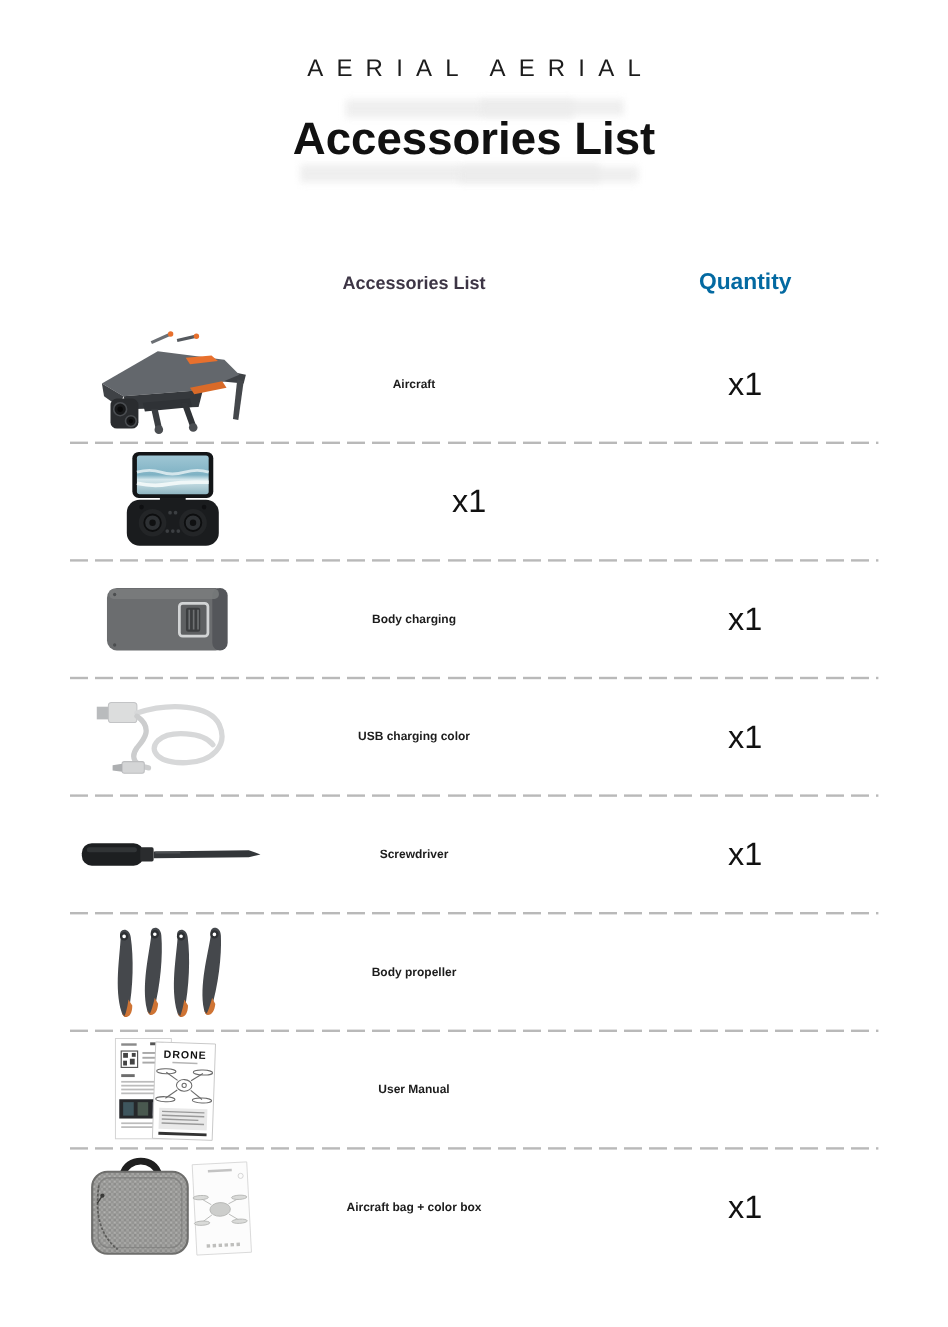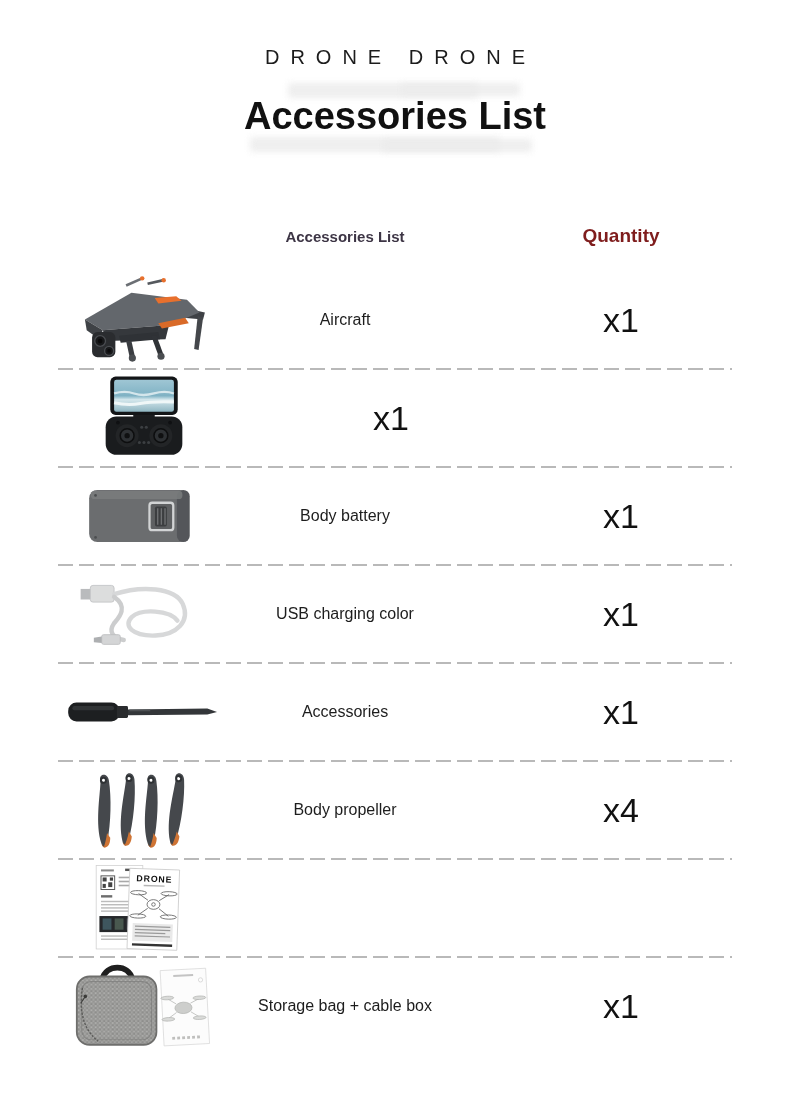--- a/index.html
+++ b/index.html
@@ -22,35 +22,35 @@
   .page-title { position:relative; z-index:1; font-size:38px; font-weight:bold; color:#111; }
 
   .list { width:674px; margin:62px auto 0; }
   .thead { display:flex; align-items:center; height:72px; }
   .trow  { display:flex; align-items:center; height:96px; }
   .col-img   { width:172px; display:flex; justify-content:center; align-items:center; }
   .col-label { width:230px; text-align:center; }
   .col-qty   { width:272px; text-align:center; padding-left:50px; }
 
   .th-accessories { font-size:15px; font-weight:bold; color:#3d3545; }
-  .th-quantity    { font-size:19px; font-weight:bold; color:#7f1d1d; }
-  .item-label     { font-size:16px; font-weight:normal; color:#1d1d1d; }
-  .item-qty       { font-size:34px; font-weight:400; color:#111; }
+  .th-quantity    { font-size:19px; font-weight:bold; color:#0369a1; }
+  .item-label     { font-size:10px; font-weight:bold; color:#1d1d1d; }
+  .item-qty       { font-size:27px; font-weight:400; color:#111; }
 
   .divider {
     height:2px;
     background:repeating-linear-gradient(90deg, #b9b9b9 0 15px, transparent 15px 21px);
   }
   svg { display:block; }
 </style>
 </head>
 <body>
 
 <div class="page-header">
-  <div class="brand">DRONE DRONE</div>
+  <div class="brand">AERIAL AERIAL</div>
   <div class="title-wrap">
     <span class="title-ghost tg1"></span>
     <span class="title-ghost tg2"></span>
     <span class="title-ghost tg3"></span>
     <span class="title-ghost tg4"></span>
     <div class="page-title">Accessories List</div>
   </div>
 </div>
 
 <div class="list">
@@ -134,21 +134,21 @@
         <rect x="10" y="14" width="108" height="57" rx="9" fill="#6b6d6f"></rect>
         <rect x="106" y="14" width="14" height="57" rx="7" fill="#54565a"></rect>
         <rect x="12" y="15" width="100" height="9" rx="4" fill="#7a7c7e" opacity="0.85"></rect>
         <rect x="76" y="28" width="26" height="30" rx="3" fill="#5e6062" stroke="#d2d4d5" stroke-width="2.5"></rect>
         <rect x="82" y="32" width="13" height="22" rx="2" fill="#3c3e40"></rect>
         <path d="M85 34 v18 M89 34 v18 M93 34 v18" stroke="#6f7173" stroke-width="1.5"></path>
         <circle cx="17" cy="20" r="1.5" fill="#4c4e50"></circle>
           <circle cx="17" cy="66" r="1.5" fill="#4c4e50"></circle>
       </svg>
     </div>
-    <div class="col-label item-label">Body battery</div>
+    <div class="col-label item-label">Body charging</div>
     <div class="col-qty item-qty">x1</div>
   </div>
   <div class="divider"></div>
 
   <div class="trow">
     <div class="col-img">
       <svg width="132" height="84" viewBox="0 0 150 95">
         <rect x="3" y="19" width="13" height="12" fill="#b9bbbd"></rect>
         <rect x="14" y="15" width="27" height="19" rx="3" fill="#dcdddd" stroke="#c3c4c6"></rect>
         <path d="M41 25 C72 15 110 17 119 36 C128 56 112 71 88 72 C62 73 51 61 61 51 C72 41 104 43 113 55" fill="none" stroke="#d7d8d9" stroke-width="5" stroke-linecap="round"></path>
@@ -165,21 +165,21 @@
   <div class="trow">
     <div class="col-img">
       <svg width="160" height="40" viewBox="0 0 230 55">
         <rect x="6" y="14" width="74" height="27" rx="12" fill="#1d1f21"></rect>
         <rect x="12" y="19" width="60" height="6" rx="3" fill="#3a3d40" opacity="0.7"></rect>
         <rect x="76" y="19" width="16" height="17" rx="2" fill="#2a2c2e"></rect>
         <polygon points="92,24 206,22.5 220,27.5 206,31 92,32" fill="#333639"></polygon>
         <rect x="94" y="24" width="30" height="2.5" fill="#4d5053"></rect>
       </svg>
     </div>
-    <div class="col-label item-label">Accessories</div>
+    <div class="col-label item-label">Screwdriver</div>
     <div class="col-qty item-qty">x1</div>
   </div>
   <div class="divider"></div>
 
   <div class="trow">
     <div class="col-img">
       <svg width="118" height="88" viewBox="0 0 140 105">
         <defs>
           <g id="blade">
             <path d="M12 10 C9 1 21 -1 22 10 C24 30 22 60 16 84 C15 90 10 90 9 84 C3 60 10 30 12 10 Z" fill="#45484c"></path>
@@ -188,21 +188,20 @@
             <circle cx="15.5" cy="9" r="3" fill="#ffffff" stroke="#2e3134" stroke-width="2.4"></circle>
           </g>
         </defs>
         <use href="#blade" transform="translate(8,8) rotate(-3 15 45)"></use>
         <use href="#blade" transform="translate(36,6) rotate(1 15 45)"></use>
         <use href="#blade" transform="translate(64,8) rotate(-2 15 45)"></use>
         <use href="#blade" transform="translate(94,6) rotate(3 15 45)"></use>
       </svg>
     </div>
     <div class="col-label item-label">Body propeller</div>
-    <div class="col-qty item-qty">x4</div>
   </div>
   <div class="divider"></div>
 
   <div class="trow">
     <div class="col-img">
       <svg width="112" height="90" viewBox="0 0 135 112">
 
         <rect x="8" y="3" width="58" height="104" fill="#ffffff" stroke="#d2d2d2"></rect>
         <rect x="14" y="8" width="16" height="2.5" fill="#8a8a8a"></rect>
         <rect x="44" y="7" width="14" height="3" fill="#555555"></rect>
@@ -244,20 +243,21 @@
           </g>
           <rect x="54" y="76" width="50" height="22" fill="#e9e9e9"></rect>
           <rect x="57" y="79" width="44" height="1.5" fill="#9a9a9a"></rect>
             <rect x="57" y="83" width="44" height="1.5" fill="#9a9a9a"></rect>
           <rect x="57" y="87" width="38" height="1.5" fill="#9a9a9a"></rect>
             <rect x="57" y="91" width="44" height="1.5" fill="#9a9a9a"></rect>
           <rect x="54" y="101" width="50" height="3" fill="#333"></rect>
         </g>
       </svg>
     </div>
+    <div class="col-label item-label">User Manual</div>
   </div>
   <div class="divider"></div>
 
   <div class="trow">
     <div class="col-img">
       <svg width="186" height="96" viewBox="0 0 205 135">
         <defs>
           <pattern id="fabric" width="6" height="6" patternUnits="userSpaceOnUse">
             <rect width="6" height="6" fill="#a3a3a1"></rect>
             <rect x="0" y="0" width="3" height="3" fill="#959593"></rect>
@@ -290,17 +290,17 @@
             <rect x="140" y="110" width="4" height="4"></rect>
               <rect x="147" y="110" width="4" height="4"></rect>
             <rect x="154" y="110" width="4" height="4"></rect>
               <rect x="161" y="110" width="4" height="4"></rect>
             <rect x="168" y="110" width="4" height="4"></rect>
               <rect x="175" y="110" width="4" height="4"></rect>
           </g>
         </g>
       </svg>
     </div>
-    <div class="col-label item-label">Storage bag + cable box</div>
+    <div class="col-label item-label">Aircraft bag + color box</div>
     <div class="col-qty item-qty">x1</div>
   </div>
 
 </div>
 
 </body></html>

